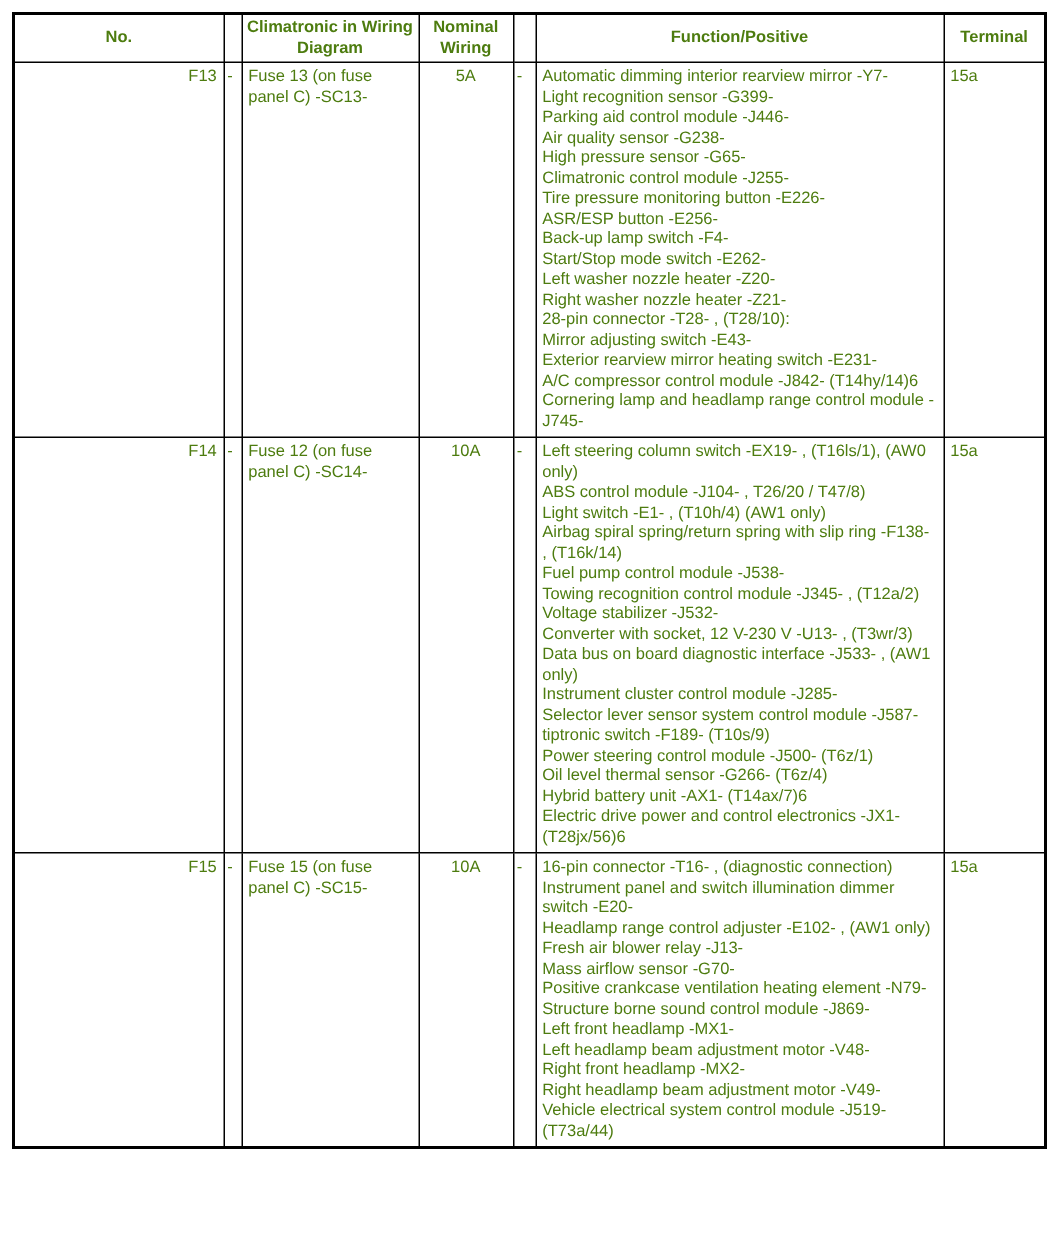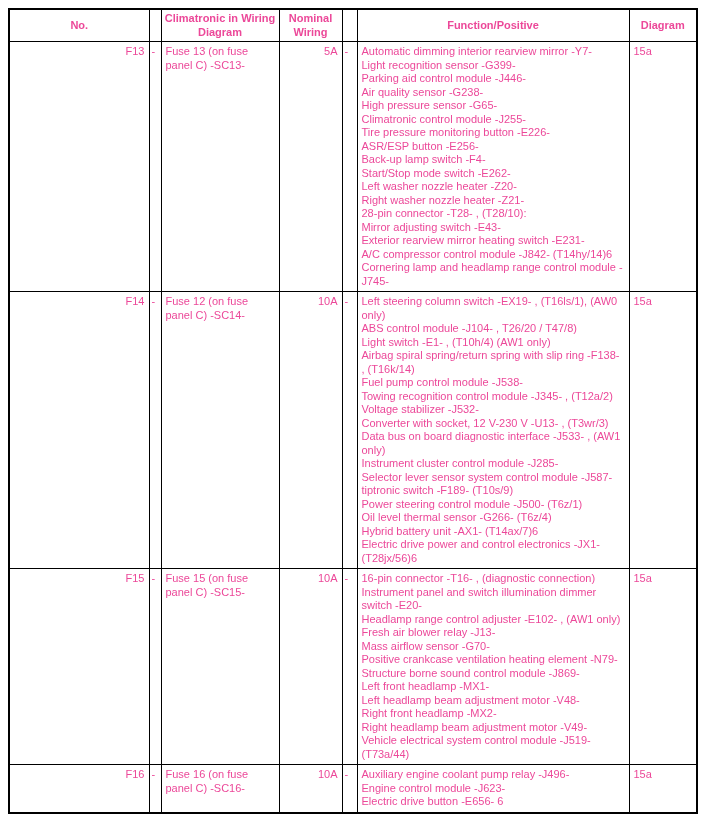--- a/index.html
+++ b/index.html
@@ -3,21 +3,21 @@
 <meta charset="utf-8">
 <style>
   * { box-sizing: border-box; }
   html, body { margin: 0; padding: 0; background: #ffffff; }
   .page {
     width: 704px;
     height: 828px;
     padding: 8px;
     background: #ffffff;
     font-family: "Liberation Sans", sans-serif;
-    color: #ec4899;
+    color: #4d7c0f;
   }
   table.fuse-table {
     border-collapse: collapse;
     width: 688px;
     table-layout: fixed;
     border: 2px solid #000000;
   }
   .fuse-table th, .fuse-table td {
     border: 1px solid #000000;
     vertical-align: top;
@@ -29,21 +29,21 @@
   .fuse-table th {
     font-weight: bold;
     text-align: center;
     vertical-align: middle;
     height: 30px;
     padding: 2px 2px;
   }
   td.c-no { text-align: right; }
   td.c-dash { text-align: left; padding-left: 2px; padding-right: 0; }
   td.c-des { text-align: left; }
-  td.c-nom { text-align: right; margin-left: 48px; }
+  td.c-nom { text-align: center; margin-left: 48px; }
   td.c-fn { text-align: left; white-space: pre-line; }
   td.c-term { text-align: left; }
 </style>
 </head>
 <body>
 
 <div class="page">
   <table class="fuse-table">
     <colgroup>
       <col style="width:140px">
@@ -55,21 +55,21 @@
       <col style="width:68px">
     </colgroup>
     <thead>
       <tr>
         <th>No.</th>
         <th></th>
         <th>Climatronic in Wiring Diagram</th>
         <th>Nominal Wiring</th>
         <th></th>
         <th>Function/Positive</th>
-        <th>Diagram</th>
+        <th>Terminal</th>
       </tr>
     </thead>
     <tbody>
       <tr>
         <td class="c-no">F13</td>
         <td class="c-dash">-</td>
         <td class="c-des">Fuse 13 (on fuse panel C) -SC13-</td>
         <td class="c-nom">5A</td>
         <td class="c-dash">-</td>
         <td class="c-fn">Automatic dimming interior rearview mirror -Y7-
@@ -127,26 +127,15 @@
 Mass airflow sensor -G70-
 Positive crankcase ventilation heating element -N79-
 Structure borne sound control module -J869-
 Left front headlamp -MX1-
 Left headlamp beam adjustment motor -V48-
 Right front headlamp -MX2-
 Right headlamp beam adjustment motor -V49-
 Vehicle electrical system control module -J519- (T73a/44)</td>
         <td class="c-term">15a</td>
       </tr>
-      <tr>
-        <td class="c-no">F16</td>
-        <td class="c-dash">-</td>
-        <td class="c-des">Fuse 16 (on fuse panel C) -SC16-</td>
-        <td class="c-nom">10A</td>
-        <td class="c-dash">-</td>
-        <td class="c-fn">Auxiliary engine coolant pump relay -J496-
-Engine control module -J623-
-Electric drive button -E656- 6</td>
-        <td class="c-term">15a</td>
-      </tr>
     </tbody>
   </table>
 </div>
 
 </body></html>

